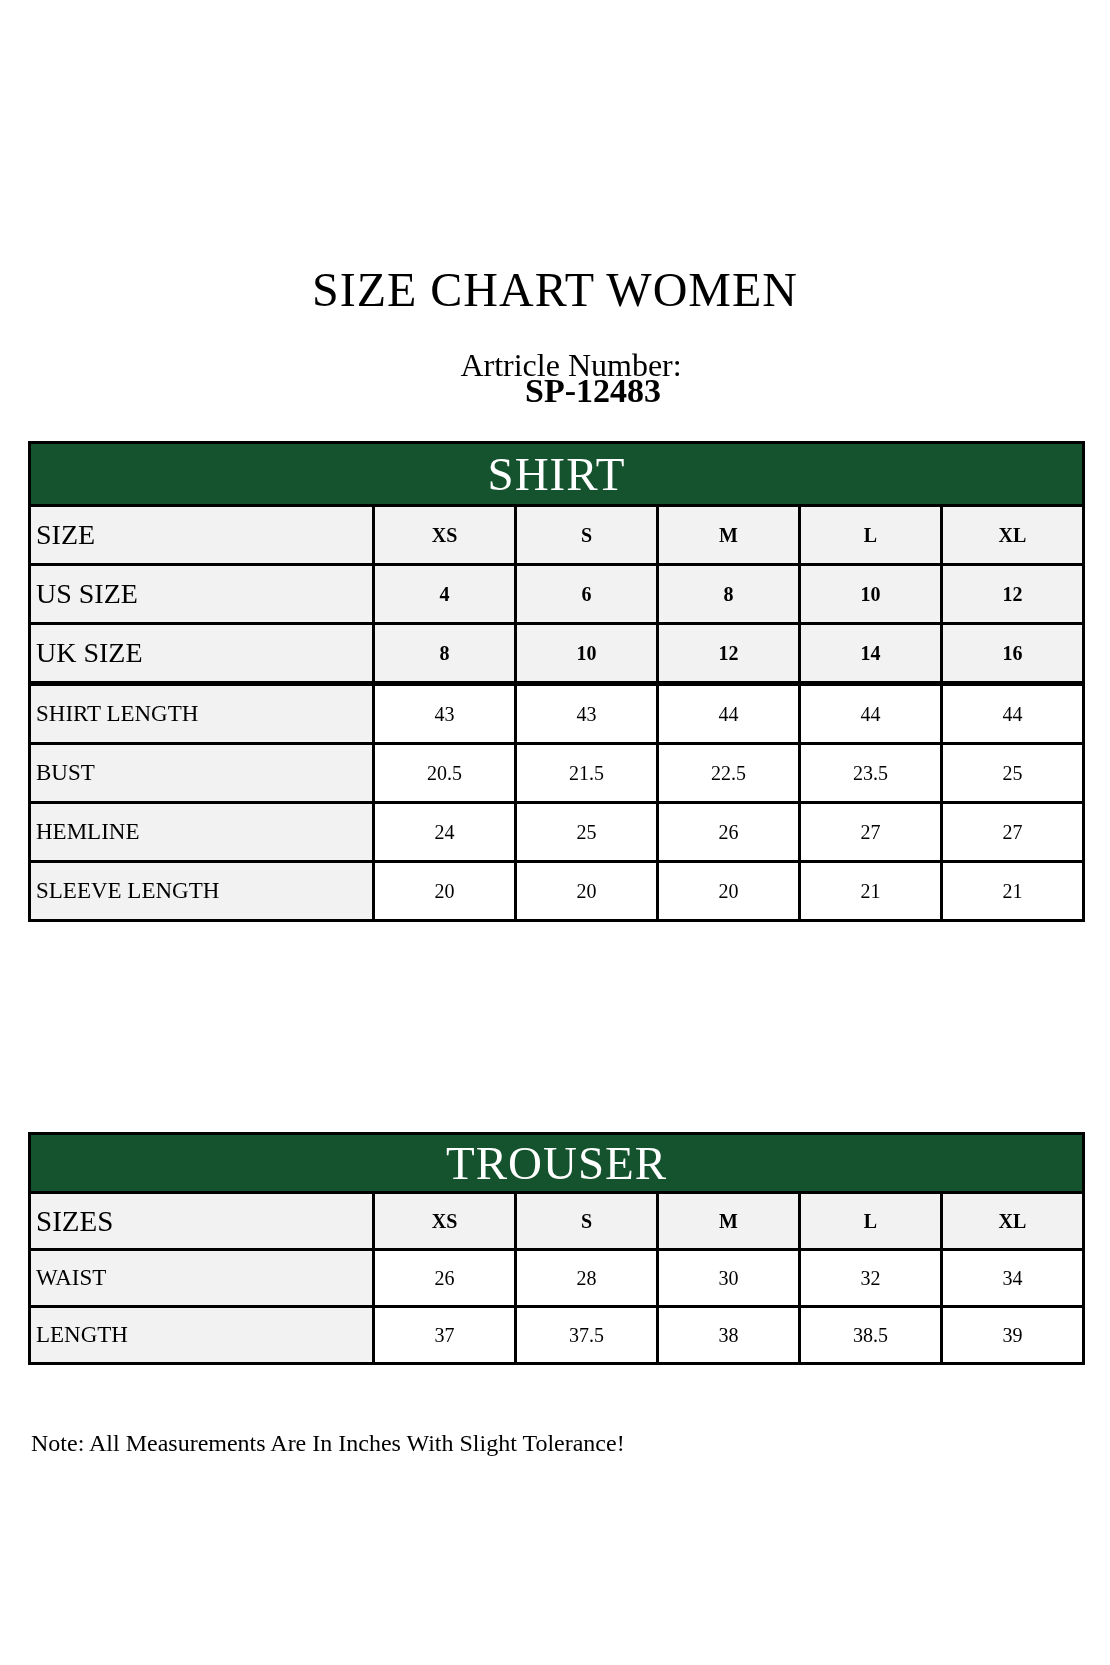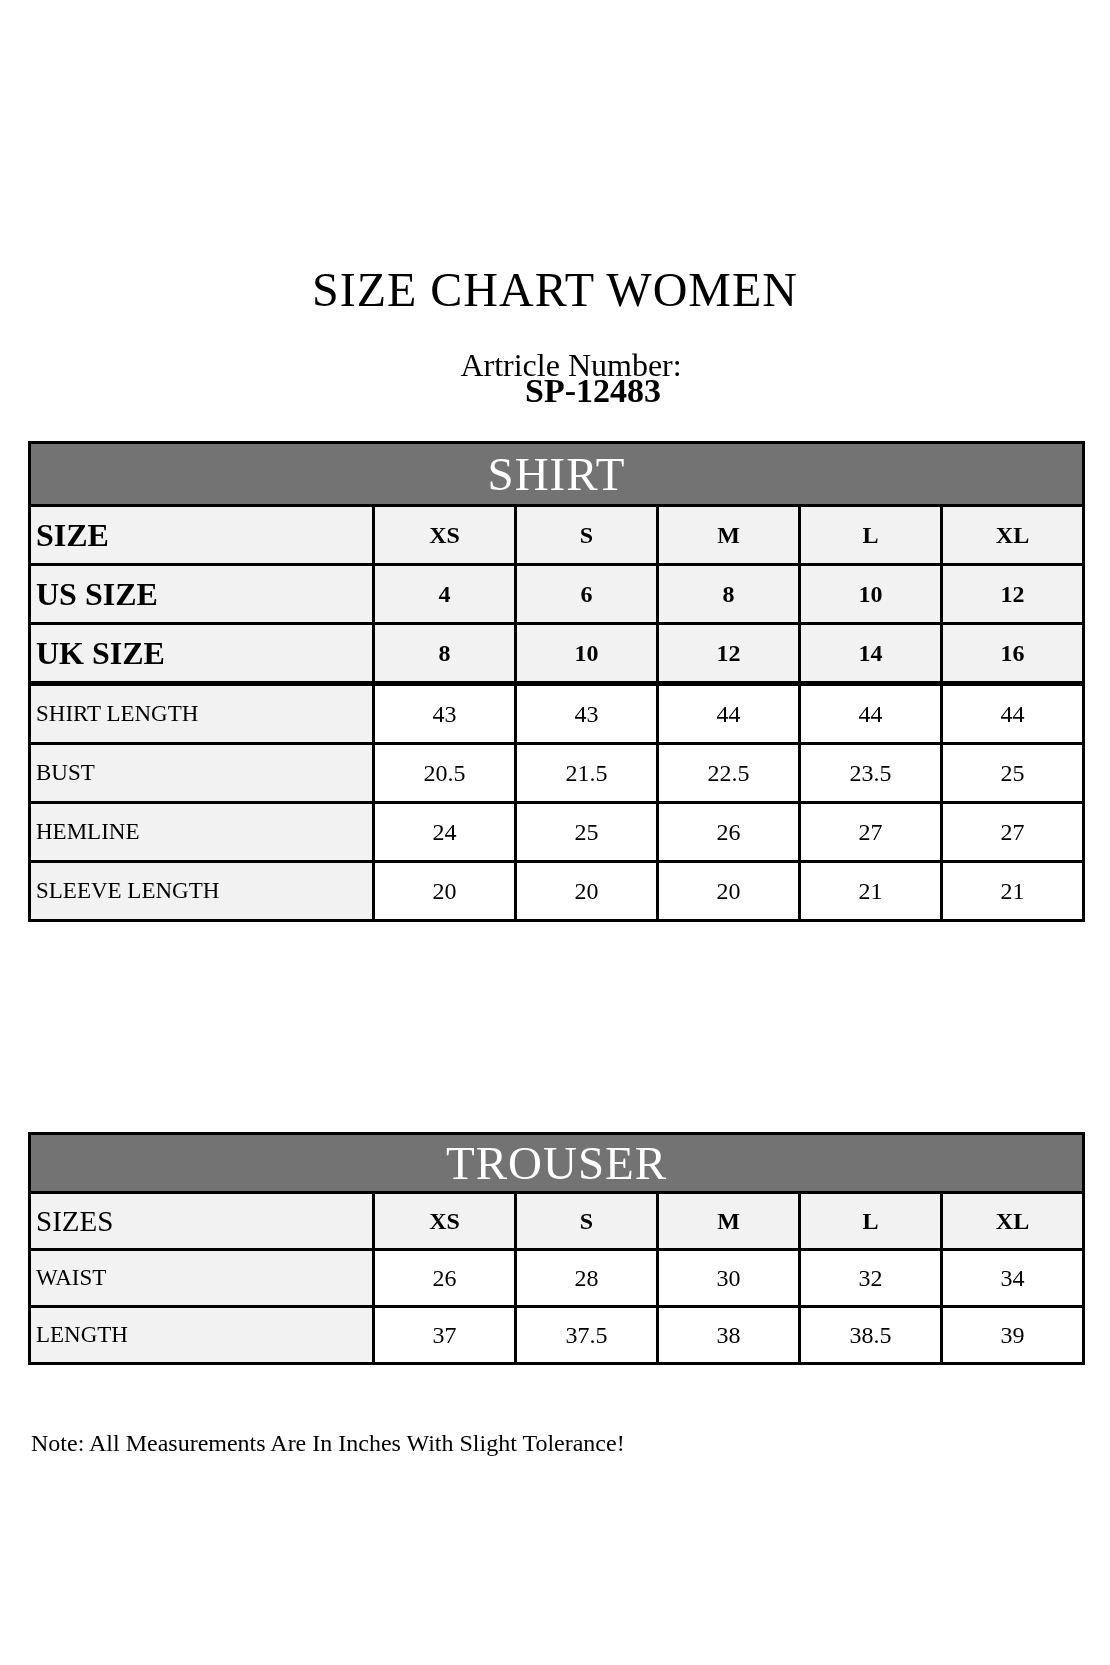--- a/index.html
+++ b/index.html
@@ -53,45 +53,45 @@
   col.c-size  { width: 142px; }
   .size-table td {
     border: 3px solid #000000;
     height: 54px;
     vertical-align: middle;
     overflow: hidden;
     background: #ffffff;
   }
   table.trouser td { height: 52px; }
   td.band {
-    background: #737373;
+    background: #14532d;
     color: #ffffff;
     text-align: center;
     font-size: 47px;
     height: 58px;
     font-weight: normal;
     letter-spacing: 1px;
   }
   td.shade { background: #f2f2f2; }
   td.lbl {
     text-align: left;
     padding-left: 5px;
     font-size: 23px;
   }
   td.lbl.hdr {
-    font-size: 32px;
-    font-weight: bold;
+    font-size: 28px;
+    font-weight: normal;
   }
   td.lbl.lbl-lg {
     font-size: 29px;
     font-weight: normal;
   }
   td.val {
     text-align: center;
-    font-size: 24px;
+    font-size: 20px;
   }
   td.val.hdr { font-weight: bold; }
   tr.thick-bottom td { border-bottom-width: 5px; }
   .note {
     position: absolute;
     top: 1392px; left: 31px;
     font-size: 24px;
     line-height: 1.2;
     margin-top: 37px;
   }

